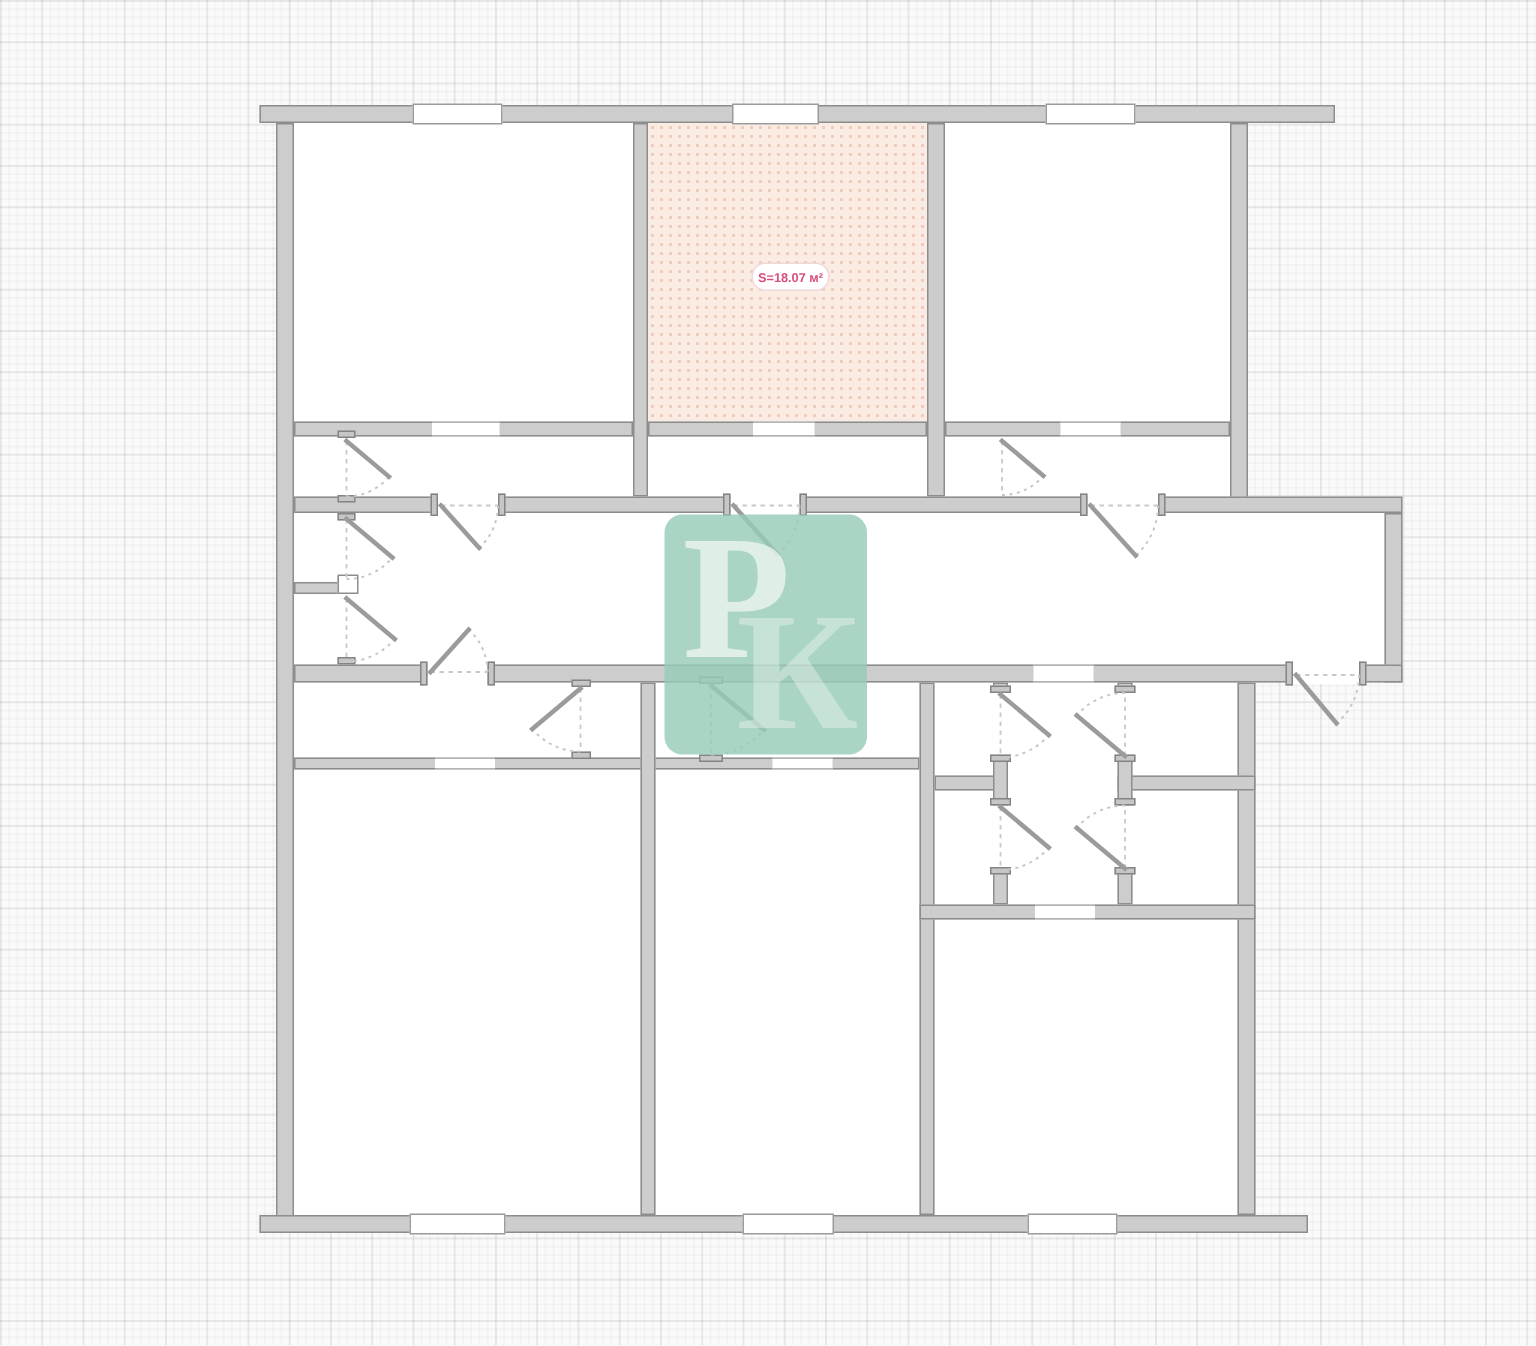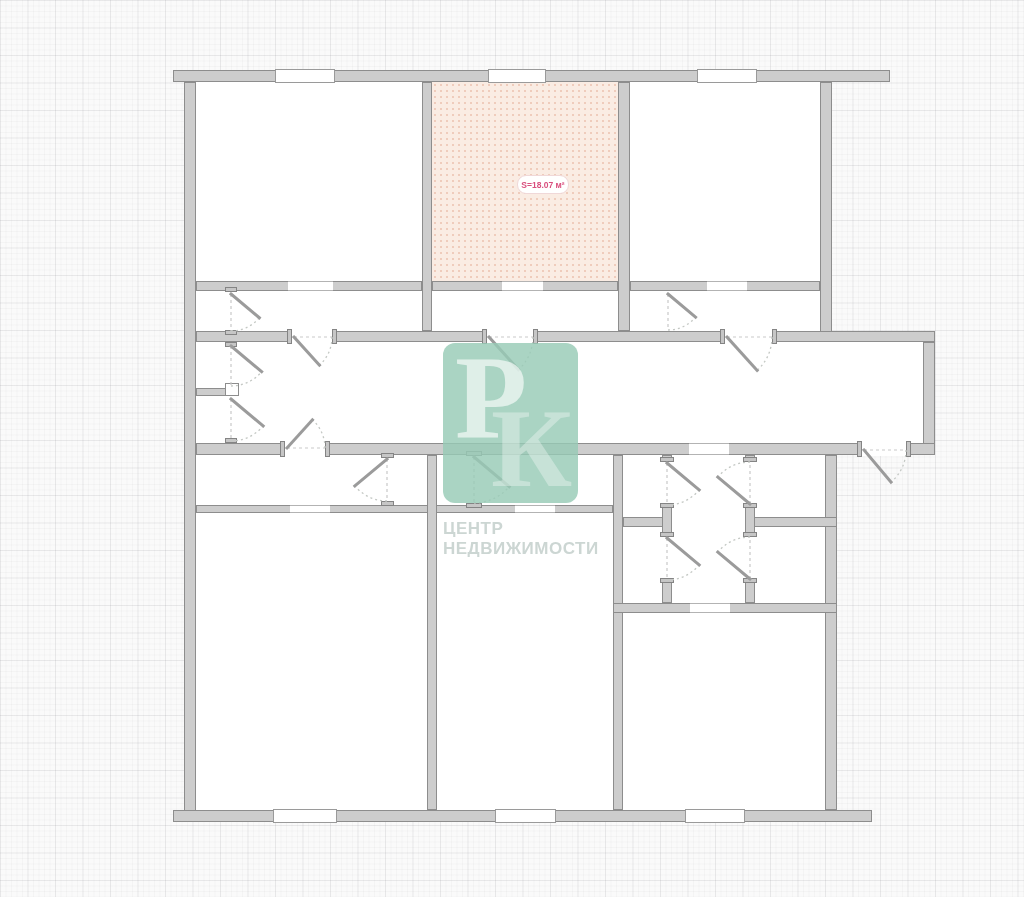--- a/index.html
+++ b/index.html
@@ -39,21 +39,21 @@
   .wm-k{left:48px;top:58px;font-size:112px;color:rgba(255,255,255,.34)}
   .watermark-text{
     position:absolute;left:443px;top:519px;width:220px;
     font-size:17px;font-weight:bold;letter-spacing:.5px;line-height:1.2;
     color:#ccd6d3;text-transform:uppercase;
   }
   .area-label{
     position:absolute;left:501px;top:175px;width:50px;height:17px;
     background:#fff;border:1px solid #f0d8d8;border-radius:9px;
     display:flex;align-items:center;justify-content:center;
-    font-size:8.5px;font-weight:bold;color:#d94f7e;white-space:nowrap;margin-left:16px;
+    font-size:8.5px;font-weight:bold;color:#d94f7e;white-space:nowrap;
   }
 </style>
 </head>
 <body>
 
 <div id="plan">
   <div class="room" style="left: 184px; top: 70px; width: 648px; height: 385px;"></div>
     <div class="room" style="left: 832px; top: 331px; width: 103px; height: 124px;"></div>
     <div class="room" style="left: 184px; top: 455px; width: 653px; height: 367px;"></div>
     <div class="room pink" style="left: 432px; top: 82px; width: 186px; height: 199px;"></div>
@@ -175,21 +175,17 @@
       <line x1="750" y1="504" x2="717.826133389003" y2="477.00292039316537" class="leaf"></line>
       <line x1="750" y1="579" x2="750" y2="537" class="dline"></line>
       <path d="M 750 537 A 42 42 0 0 0 717.826133389003 552.0029203931654" class="arc"></path>
       <line x1="750" y1="579" x2="717.826133389003" y2="552.0029203931654" class="leaf"></line>
     </svg>
 
   <div class="watermark-box">
     <span class="wm-letter wm-p">Р</span>
     <span class="wm-letter wm-k">К</span>
   </div>
-  <div class="watermark-text">
-    <div>ЦЕНТР</div>
-    <div>НЕДВИЖИМОСТИ</div>
-  </div>
 
   <div class="area-label">
     <span>S=18.07 м²</span>
   </div>
 </div>
 
 </body></html>

